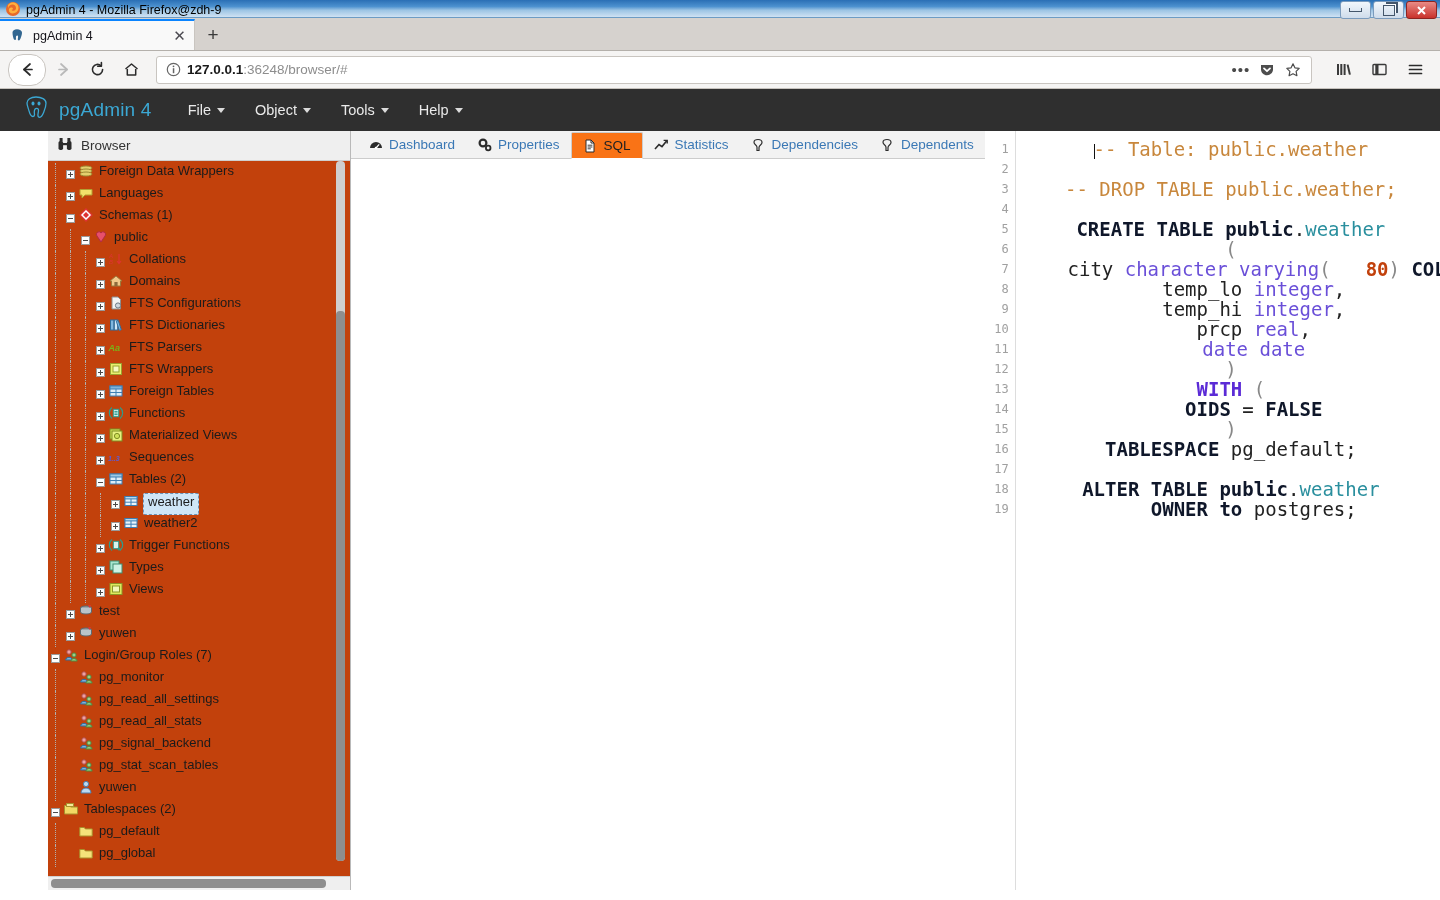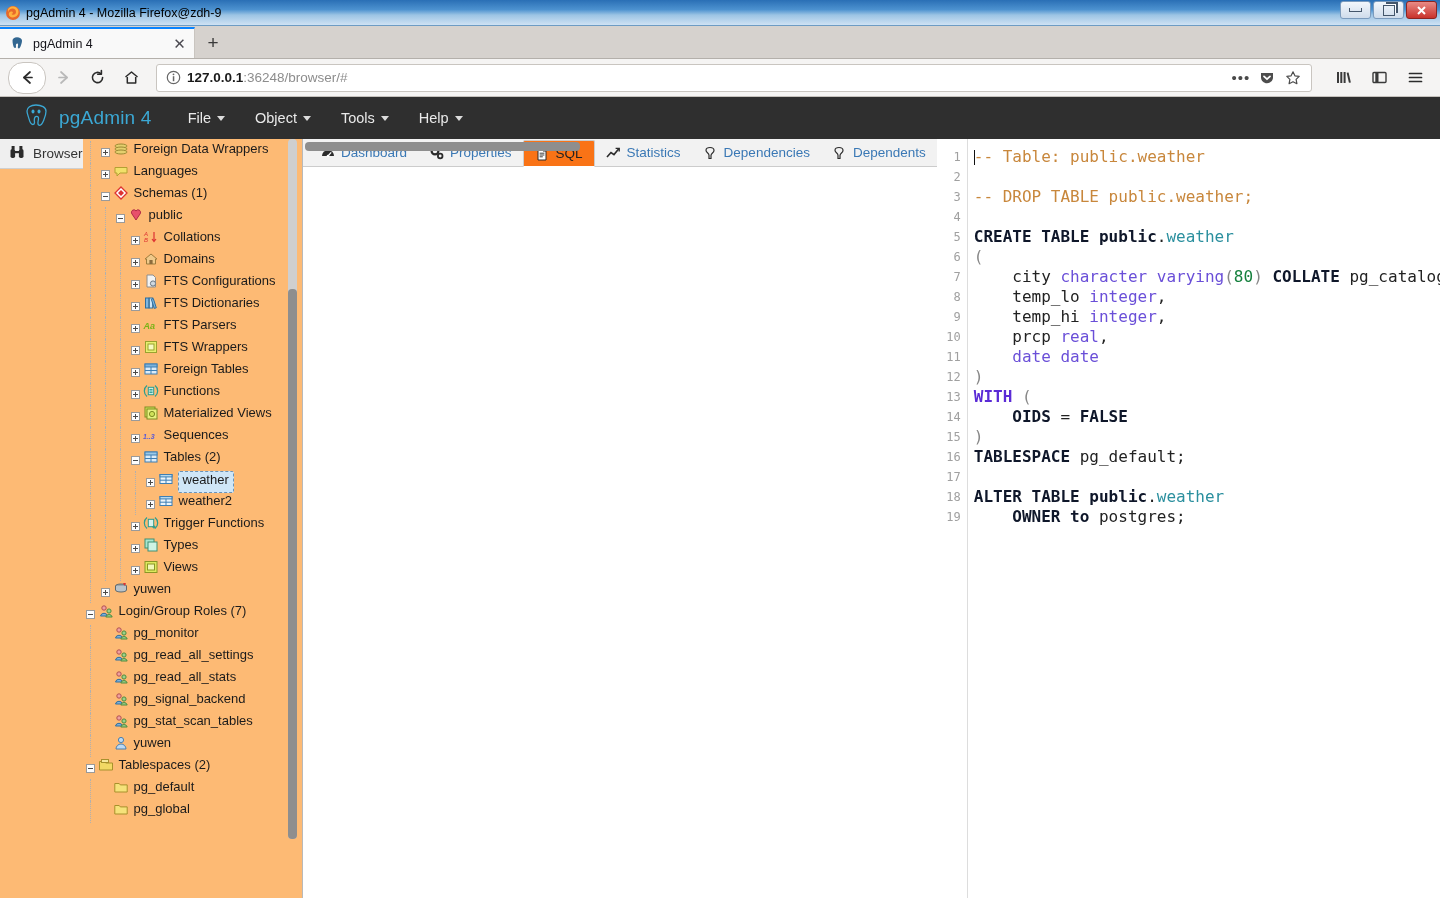--- a/index.html
+++ b/index.html
@@ -4,24 +4,24 @@
 <style>
   html,body{margin:0;padding:0;}
   body{
     width:1440px;height:900px;overflow:hidden;
     font-family:"Liberation Sans", sans-serif;
     background:#fff;
     -webkit-font-smoothing:antialiased;
   }
   
   .titlebar{
-    height:26px;width:1440px;box-sizing:border-box;
+    height:18px;width:1440px;box-sizing:border-box;
     background:linear-gradient(to bottom,#2a6fb5 0%,#4c91cf 38%,#9cc4e4 60%,#cfe2f3 100%);
     border-bottom:1px solid #6d9cc4;
-    display:flex;align-items:center;position:relative;
+    display:flex;align-items:flex-end;position:relative;
   }
   .tb-icon{width:16px;height:16px;margin-left:5px;margin-right:5px;position:relative;flex:0 0 auto;}
   .tb-title{font-size:12.5px;color:#000;white-space:nowrap;}
   .wbtns{position:absolute;right:3px;top:1px;display:flex;gap:2px;}
   .wbtn{
     width:31px;height:18px;border:1px solid #7b9bbd;border-radius:3px;
     background:linear-gradient(to bottom,#f2f7fc,#cfdceb);
     display:flex;align-items:center;justify-content:center;
     font-size:10px;color:#203040;box-sizing:border-box;
   }
@@ -74,21 +74,21 @@
     padding:4px 2px;
   }
   .caret{width:0;height:0;border-left:4px solid transparent;border-right:4px solid transparent;border-top:5px solid #dcdcdc;display:inline-block;}
 
   
   .workspace{display:flex;height:759px;width:1440px;box-sizing:border-box;}
 
   
   .sidebar{
     width:303px;flex:0 0 303px;border-right:1px solid #b9b9b9;
-    display:flex;flex-direction:row;background:#fdba74;box-sizing:border-box;position:relative;
+    display:flex;flex-direction:column;background:#c2410c;box-sizing:border-box;position:relative;margin-left:48px;
   }
   .sb-header{
     height:30px;background:#efefef;border-bottom:1px solid #cfcfcf;
     display:flex;align-items:center;padding-left:9px;box-sizing:border-box;flex:0 0 auto;
   }
   .sb-header-label{font-size:13.5px;color:#333;margin-left:8px;}
   .tree{
     flex:1;position:relative;overflow:hidden;padding-top:2px;
   }
   .tnode{
@@ -128,29 +128,29 @@
   }
   .ptab.active{background:#f97316;color:#222;border:1px solid #ccc;border-bottom:1px solid #fff;margin-bottom:-1px;border-radius:2px 2px 0 0;}
   .ptab-ico{width:15px;height:15px;flex:0 0 auto;display:flex;align-items:center;justify-content:center;}
 
   
   .editor{flex:1;display:flex;background:#fff;overflow:hidden;font-family:"DejaVu Sans Mono", monospace;}
   .gutter{
     width:31px;flex:0 0 auto;text-align:right;padding:8px 6px 0 0;box-sizing:border-box;
     color:#a0a0a0;font-size:12px;line-height:20px;border-right:1px solid #ddd;background:#fff;
   }
-  .code{flex:1;padding:8px 0 0 6px;box-sizing:border-box;font-size:16px;line-height:20px;white-space:pre;overflow:hidden;position:relative;}
+  .code{flex:1;padding:8px 0 0 6px;box-sizing:border-box;font-size:19px;line-height:20px;white-space:pre;overflow:hidden;position:relative;text-align:center;}
   .caretbar{display:inline-block;width:1px;height:15px;background:#111;vertical-align:-3px;margin-right:-1px;}
   .c-com{color:#c8873c;}
   .c-kw{color:#0f172a;font-weight:bold;}
   .c-kw2{color:#5b2bd6;font-weight:bold;}
   .c-type{color:#6a4fd8;}
   .c-ident{color:#2a8f9e;}
   .c-plain{color:#222;}
-  .c-num{color:#15803d;font-weight:normal;}
+  .c-num{color:#c2410c;font-weight:bold;margin-left:35px;}
   .c-punc{color:#888;}
 </style>
 </head>
 <body>
 
 <div class="titlebar">
   <span class="tb-icon">
     <svg width="16" height="16" viewBox="0 0 16 16">
       <circle cx="8" cy="8" r="7" fill="#e8692a"></circle>
       <path d="M8 1.5c3 0 5.5 2.2 5.5 5.3 0 3.6-2.9 5.6-5.7 5.6-2.3 0-4-1.4-4-3.2 0-1.6 1.1-2.6 2.4-2.6 1 0 1.7.5 1.7 1.2 0 .6-.4.9-.9.9-.3 0-.5-.1-.6-.3.2.8 1 1.3 1.9 1.3 1.6 0 2.7-1.2 2.7-2.8C11 4.9 9.5 3.6 7.6 3.6 5.4 3.6 3.6 5.2 3.2 7c-.2-.5-.3-1-.3-1.5C2.9 3.4 5.1 1.5 8 1.5z" fill="#ffb13d"></path>
@@ -681,20 +681,34 @@
             <span style="border-left:1px dotted #b0b0b0;height:22px;display:block;"></span>
           </span>
           <span class="tw">
             <span class="tbox plus"></span>
           </span>
           <span class="tico"><svg width="16" height="16" viewBox="0 0 16 16">
               <ellipse cx="8" cy="5" rx="5.5" ry="2" fill="#9aa6ad" stroke="#5d686e"></ellipse>
               <path d="M2.5 5 v4 a5.5 2 0 0 0 11 0 V5" fill="#b9c3c9" stroke="#5d686e"></path>
               <path d="M10 2 l3 0 l-1.5 3z" fill="#d33"></path>
             </svg></span>
+          <span class="tlabel">test</span>
+        </div>
+        <div class="tnode">
+          <span class="tw">
+            <span style="border-left:1px dotted #b0b0b0;height:22px;display:block;"></span>
+          </span>
+          <span class="tw">
+            <span class="tbox plus"></span>
+          </span>
+          <span class="tico"><svg width="16" height="16" viewBox="0 0 16 16">
+              <ellipse cx="8" cy="5" rx="5.5" ry="2" fill="#9aa6ad" stroke="#5d686e"></ellipse>
+              <path d="M2.5 5 v4 a5.5 2 0 0 0 11 0 V5" fill="#b9c3c9" stroke="#5d686e"></path>
+              <path d="M10 2 l3 0 l-1.5 3z" fill="#d33"></path>
+            </svg></span>
           <span class="tlabel">yuwen</span>
         </div>
         <div class="tnode">
           <span class="tw">
             <span class="tbox"></span>
           </span>
           <span class="tico"><svg width="16" height="16" viewBox="0 0 16 16">
               <circle cx="6" cy="5" r="2.2" fill="#f0a0a0" stroke="#b05050"></circle>
               <path d="M2.5 13 a3.6 3.6 0 0 1 7 0z" fill="#7fb2da" stroke="#2f6e9e"></path>
               <circle cx="11" cy="8" r="2.1" fill="#9ad18a" stroke="#4f8a3f"></circle>

